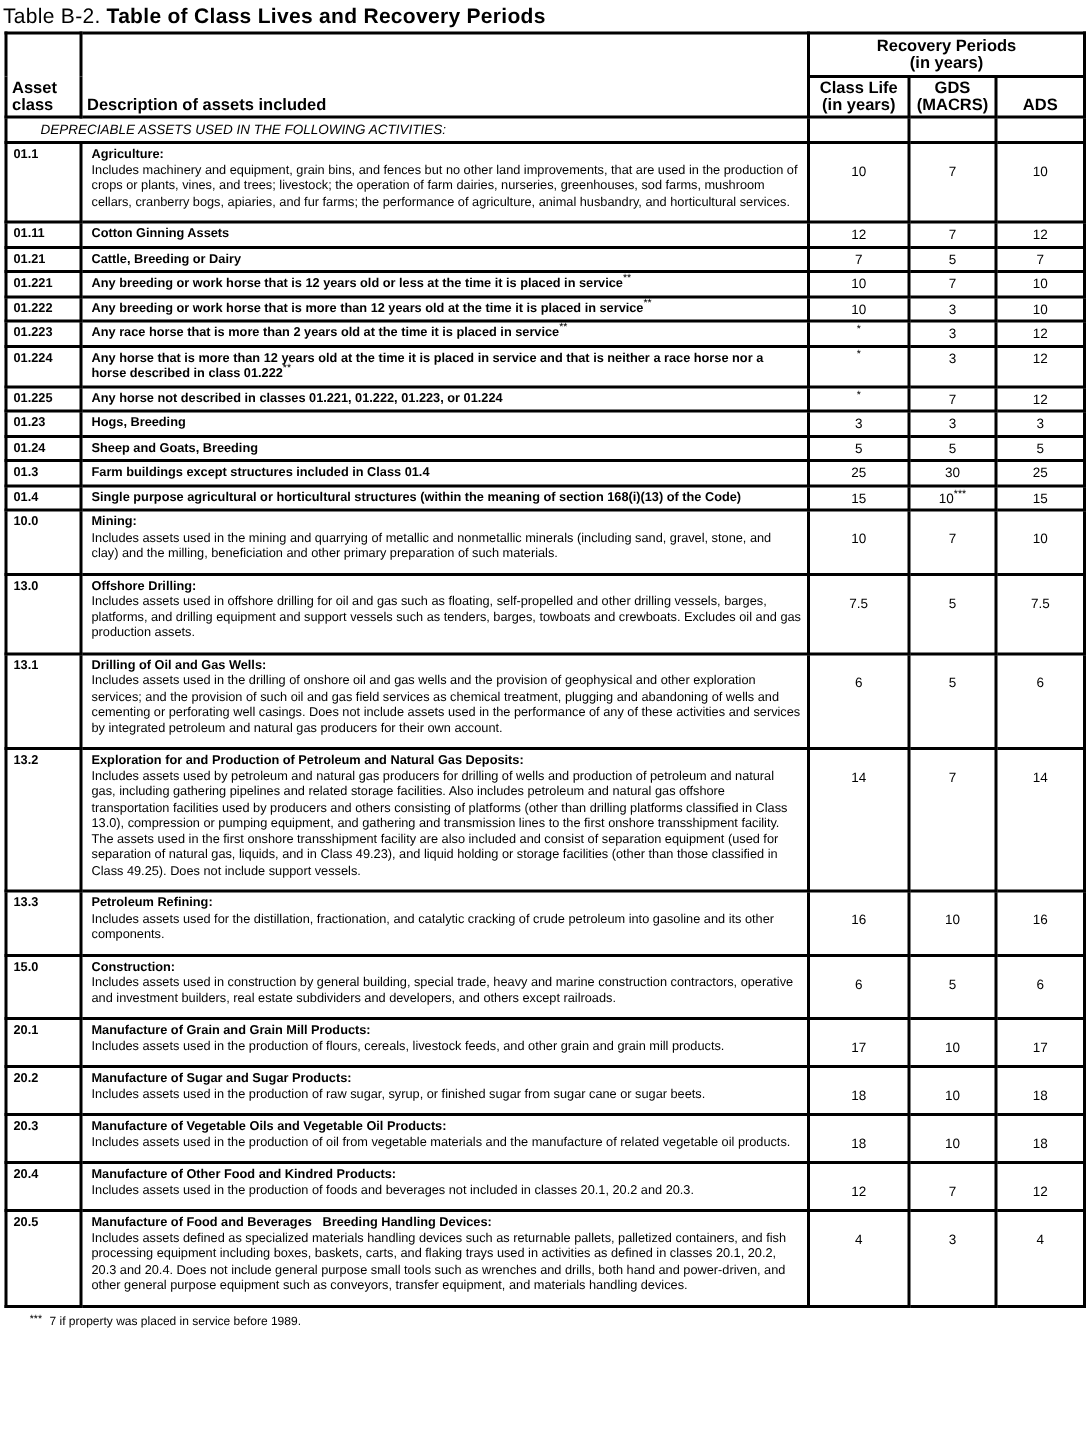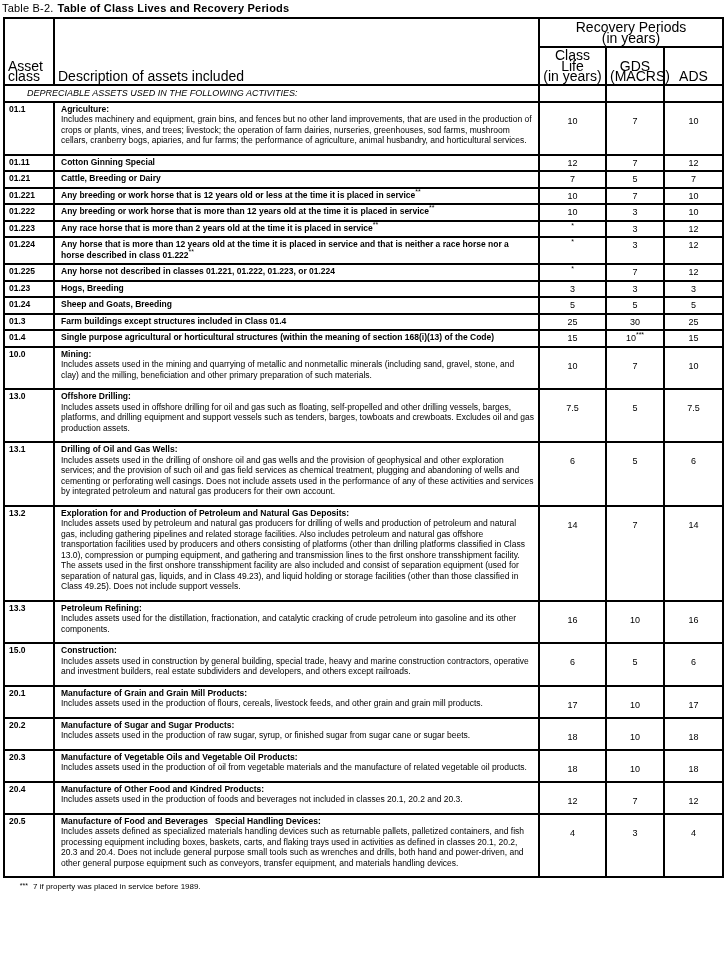--- a/index.html
+++ b/index.html
@@ -1,24 +1,24 @@
 <!DOCTYPE html>
 <html><head>
 <meta charset="utf-8">
 <style>
   html,body{margin:0;padding:0;background:#fff;color:#000;}
   body{width:725px;height:967px;font-family:"Liberation Sans",sans-serif;overflow:hidden;}
   .page{padding:1px 0 0 0;}
-  .title-line{font-size:11px;padding:1px 0 3px 2px;letter-spacing:.2px;}
+  .title-line{font-size:14px;padding:1px 0 3px 2px;letter-spacing:.2px;}
   .title-prefix{font-weight:normal;}
   .title-main{font-weight:bold;margin-left:4px;}
   table.class-table{border-collapse:collapse;width:719px;margin-left:3px;table-layout:fixed;}
   col.c-ac{width:50px;} col.c-desc{width:485px;} col.c-cl{width:67px;} col.c-gds{width:58px;} col.c-ads{width:59px;}
   th,td{border:2px solid #000;}
-  thead th{font-size:14px;font-weight:normal;vertical-align:bottom;text-align:left;padding:2px 3px 2px 3px;white-space:pre-line;line-height:10.5px;}
+  thead th{font-size:11px;font-weight:bold;vertical-align:bottom;text-align:left;padding:2px 3px 2px 3px;white-space:pre-line;line-height:10.5px;}
   th.recovery{text-align:center;vertical-align:middle;padding:3px 2px;}
   th.sub{text-align:center;}
   tr.section-row td{font-style:italic;font-size:9px;padding:2px 2px 2px 22px;line-height:11px;}
   td.ac{font-weight:bold;font-size:8.5px;vertical-align:top;padding:1px 2px 1px 4px;line-height:10.5px;}
   td.desc{font-size:8.5px;line-height:10.5px;vertical-align:top;padding:1px 4px 3px 6px;border-radius:17px;}
   .desc-heading{font-weight:bold;white-space:pre-wrap;}
   .desc-body{font-weight:normal;}
   td.num{font-size:9px;text-align:center;vertical-align:top;padding-top:2px;line-height:11px;}
   tr.tall td.num{padding-top:13px;}
   tr.tall td.desc{padding-bottom:8px;}
@@ -76,21 +76,21 @@
         <div class="desc-body">Includes machinery and equipment, grain bins, and fences but no other land improvements, that are used in the production of crops or plants, vines, and trees; livestock; the operation of farm dairies, nurseries, greenhouses, sod farms, mushroom cellars, cranberry bogs, apiaries, and fur farms; the performance of agriculture, animal husbandry, and horticultural services.</div>
       </td>
       <td class="num"><span>10</span><sup></sup></td>
       <td class="num"><span>7</span><sup></sup></td>
       <td class="num"><span>10</span></td>
     </tr>
 
     <tr>
       <td class="ac">01.11</td>
       <td class="desc">
-        <span class="desc-heading">Cotton Ginning Special</span><sup></sup>
+        <span class="desc-heading">Cotton Ginning Assets</span><sup></sup>
         <div class="desc-body"></div>
       </td>
       <td class="num"><span>12</span><sup></sup></td>
       <td class="num"><span>7</span><sup></sup></td>
       <td class="num"><span>12</span></td>
     </tr>
 
     <tr>
       <td class="ac">01.21</td>
       <td class="desc">
@@ -307,21 +307,21 @@
         <div class="desc-body">Includes assets used in the production of foods and beverages not included in classes 20.1, 20.2 and 20.3.</div>
       </td>
       <td class="num"><span>12</span><sup></sup></td>
       <td class="num"><span>7</span><sup></sup></td>
       <td class="num"><span>12</span></td>
     </tr>
 
     <tr class="tall">
       <td class="ac">20.5</td>
       <td class="desc">
-        <span class="desc-heading">Manufacture of Food and Beverages   Special Handling Devices:</span><sup></sup>
+        <span class="desc-heading">Manufacture of Food and Beverages   Breeding Handling Devices:</span><sup></sup>
         <div class="desc-body">Includes assets defined as specialized materials handling devices such as returnable pallets, palletized containers, and fish processing equipment including boxes, baskets, carts, and flaking trays used in activities as defined in classes 20.1, 20.2, 20.3 and 20.4. Does not include general purpose small tools such as wrenches and drills, both hand and power-driven, and other general purpose equipment such as conveyors, transfer equipment, and materials handling devices.</div>
       </td>
       <td class="num"><span>4</span><sup></sup></td>
       <td class="num"><span>3</span><sup></sup></td>
       <td class="num"><span>4</span></td>
     </tr>
   </tbody>
   </table>
 
   <div class="footnotes">

